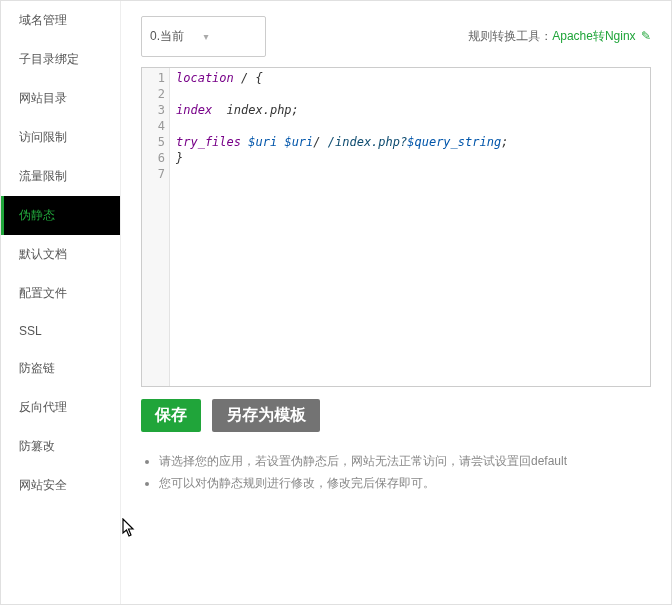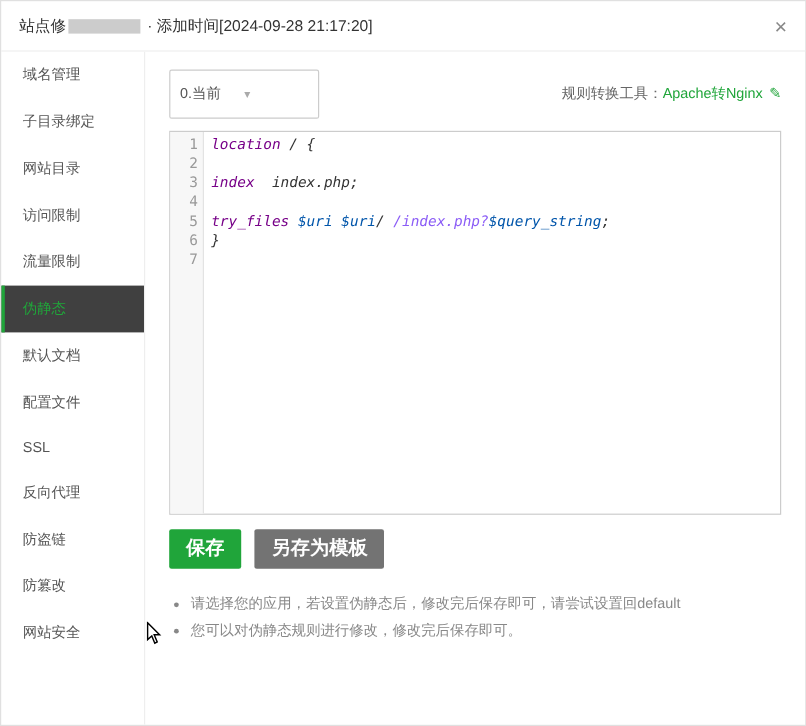--- a/index.html
+++ b/index.html
@@ -5,69 +5,63 @@
 * { margin: 0; padding: 0; box-sizing: border-box; }
 body { font-family: "Microsoft YaHei", Arial, sans-serif; font-size: 12px; color: #333; background: #fff; width: 672px; height: 605px; overflow: hidden; }
 .modal { width: 672px; height: 605px; display: flex; flex-direction: column; border: 1px solid #e0e0e0; }
 .modal-header { height: 42px; display: flex; align-items: center; padding: 0 15px; border-bottom: 1px solid #eee; }
 .modal-title { font-size: 13px; color: #333; }
 .modal-title .obscured { display: inline-block; width: 60px; height: 12px; background: #ccc; vertical-align: middle; margin: 0 2px; }
 .modal-close { margin-left: auto; font-size: 18px; color: #888; cursor: pointer; line-height: 1; }
 .modal-body { flex: 1; display: flex; overflow: hidden; }
 .sidebar { width: 120px; border-right: 1px solid #eee; overflow-y: auto; }
 .sidebar-item { padding: 11px 18px; font-size: 12px; color: #555; cursor: pointer; }
-.sidebar-item.active { color: #20a53a; background: #404040; position: relative; }
+.sidebar-item.active { color: #20a53a; background: #000000; position: relative; }
 .sidebar-item.active::before { content: ""; position: absolute; left: 0; top: 0; bottom: 0; width: 3px; background: #20a53a; }
 .main { flex: 1; padding: 15px 20px; overflow: auto; }
 .toolbar { display: flex; align-items: center; margin-bottom: 10px; }
 .select-box { width: 125px; height: 41px; border: 1px solid #ccc; border-radius: 2px; display: flex; align-items: center; padding: 0 8px; cursor: pointer; background: #fff; }
 .select-box span { flex: 1; color: #555; }
 .select-box .chev { color: #aaa; font-size: 10px; }
 .tool-right { margin-left: auto; font-size: 12px; color: #666; }
 .tool-link { color: #20a53a; cursor: pointer; }
 .tool-link .edit { color: #20a53a; margin-left: 2px; }
 .editor { border: 1px solid #ccc; height: 320px; background: #fff; display: flex; font-family: Consolas, monospace; font-size: 12px; line-height: 16px; }
 .gutter { width: 28px; background: #f7f7f7; border-right: 1px solid #e3e3e3; text-align: right; color: #999; padding: 2px 4px 2px 0; }
 .gutter div { height: 16px; }
 .code { flex: 1; padding: 2px 6px; white-space: pre; color: #333; position: relative; font-style: italic; }
 .code div { height: 16px; }
 .kw { color: #708; }
 .var { color: #05a; }
-.pth { color: #8b5cf6; }
+.pth { color: #0c4a6e; }
 .actions { margin-top: 12px; }
 .btn { display: inline-block; padding: 6px 14px; border-radius: 2px; border: none; cursor: pointer; font-size: 16px; margin-right: 8px; color: #fff; font-weight: bold; }
 .btn-save { background: #20a53a; }
 .btn-tpl { background: #737373; }
 .tips { margin-top: 18px; }
 .tips li { list-style: disc; margin-left: 18px; color: #888; font-size: 12px; line-height: 22px; }
 .cursor-img { position: absolute; left: 122px; top: 518px; font-size: 16px; pointer-events: none; color: #000; }
 </style>
 </head>
 <body>
 
 <div class="modal">
-  <div class="modal-header">
-    <div class="modal-title">
-      <span>站点修</span><span class="obscured"></span><span> · 添加时间[2024-09-28 21:17:20]</span>
-    </div>
-    <div class="modal-close">×</div>
-  </div>
   <div class="modal-body">
     <div class="sidebar" id="sidebar">
         <div class="sidebar-item">域名管理</div>
         <div class="sidebar-item">子目录绑定</div>
         <div class="sidebar-item">网站目录</div>
         <div class="sidebar-item">访问限制</div>
         <div class="sidebar-item">流量限制</div>
         <div class="sidebar-item active">伪静态</div>
         <div class="sidebar-item">默认文档</div>
         <div class="sidebar-item">配置文件</div>
         <div class="sidebar-item">SSL</div>
+        <div class="sidebar-item">防盗链</div>
         <div class="sidebar-item">反向代理</div>
-        <div class="sidebar-item">防盗链</div>
         <div class="sidebar-item">防篡改</div>
         <div class="sidebar-item">网站安全</div>
       </div>
     <div class="main">
       <div class="toolbar">
         <div class="select-box">
           <span>0.当前</span>
           <span class="chev">▾</span>
         </div>
         <div class="tool-right">
@@ -84,21 +78,21 @@
             <div>6</div>
             <div>7</div>
           </div>
         <div class="code" id="code"><div><span class="kw">location</span> / {</div><div>&nbsp;</div><div><span class="kw">index</span>  index.php;</div><div>&nbsp;</div><div><span class="kw">try_files</span> <span class="var">$uri</span> <span class="var">$uri</span>/ <span class="pth">/index.php?</span><span class="var">$query_string</span>;</div><div>}</div><div>&nbsp;</div></div>
       </div>
       <div class="actions">
         <button class="btn btn-save">保存</button>
         <button class="btn btn-tpl">另存为模板</button>
       </div>
       <ul class="tips" id="tips">
-          <li>请选择您的应用，若设置伪静态后，修改完后保存即可，请尝试设置回default</li>
+          <li>请选择您的应用，若设置伪静态后，网站无法正常访问，请尝试设置回default</li>
           <li>您可以对伪静态规则进行修改，修改完后保存即可。</li>
         </ul>
     </div>
   </div>
 </div>
 
 <div class="cursor-img">
 <svg width="16" height="20" viewBox="0 0 16 20">
       <path d="M1 1 L1 15 L4.5 12 L7 18 L9 17 L6.5 11 L11 11 Z" fill="none" stroke="#000" stroke-width="1.2"></path>
     </svg>

